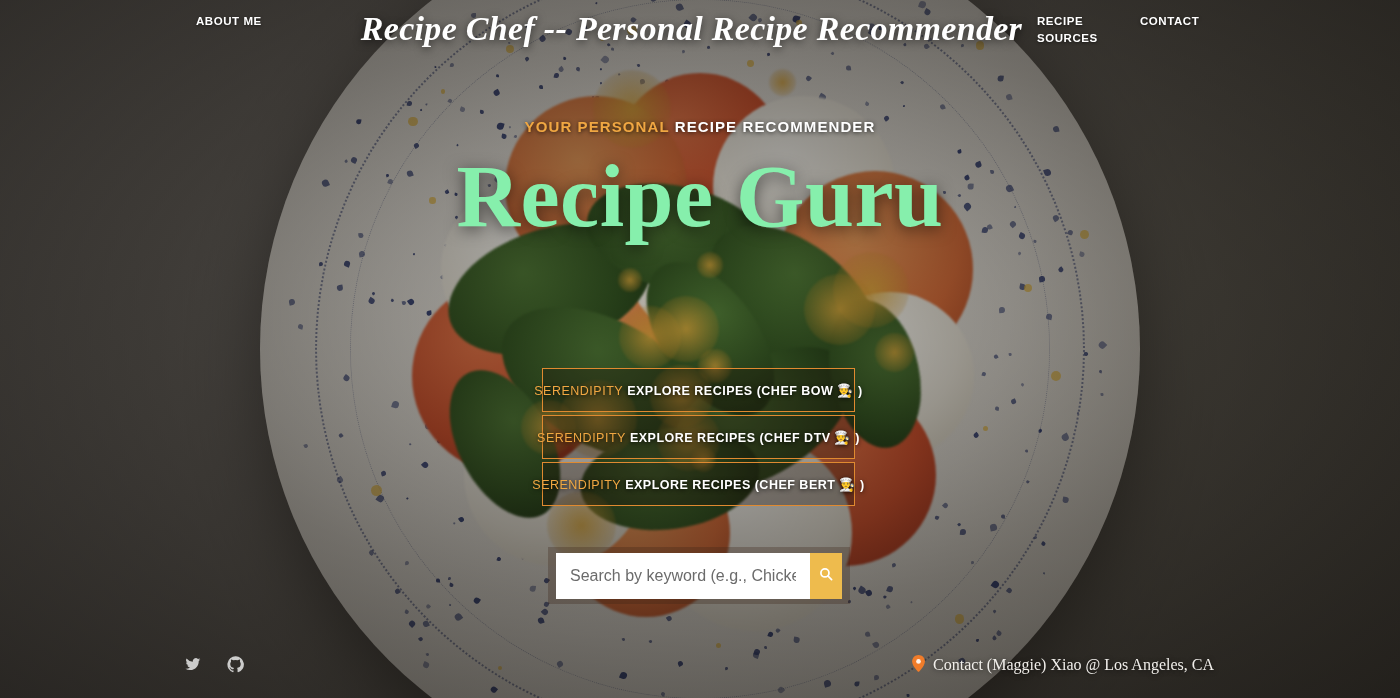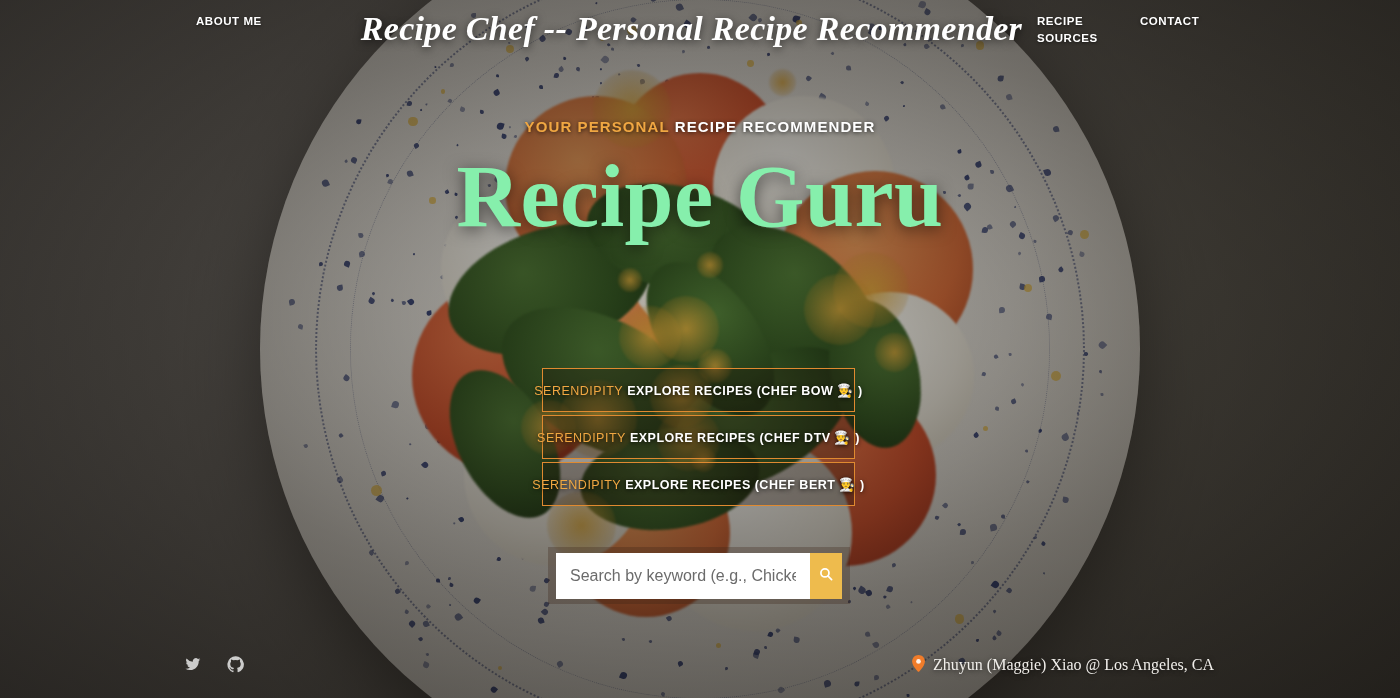--- a/index.html
+++ b/index.html
@@ -696,17 +696,17 @@
       </a>
     </div>
 
     <div id="credit">
       <span class="pin">
         <svg width="13" height="17" viewBox="0 0 24 32" fill="#f07c2a">
           <path d="M12 0C5.4 0 0 5.4 0 12c0 9 12 20 12 20s12-11 12-20c0-6.6-5.4-12-12-12z"></path>
           <circle cx="12" cy="12" r="4.4" fill="#ffffff" opacity=".9"></circle>
         </svg>
       </span>
-      <span class="credit-text">Zhuyun (Maggie) Xiao @ Los Angeles, CA</span>
+      <span class="credit-text">Contact (Maggie) Xiao @ Los Angeles, CA</span>
     </div>
   </footer>
 
 </div>
 
 </body></html>

